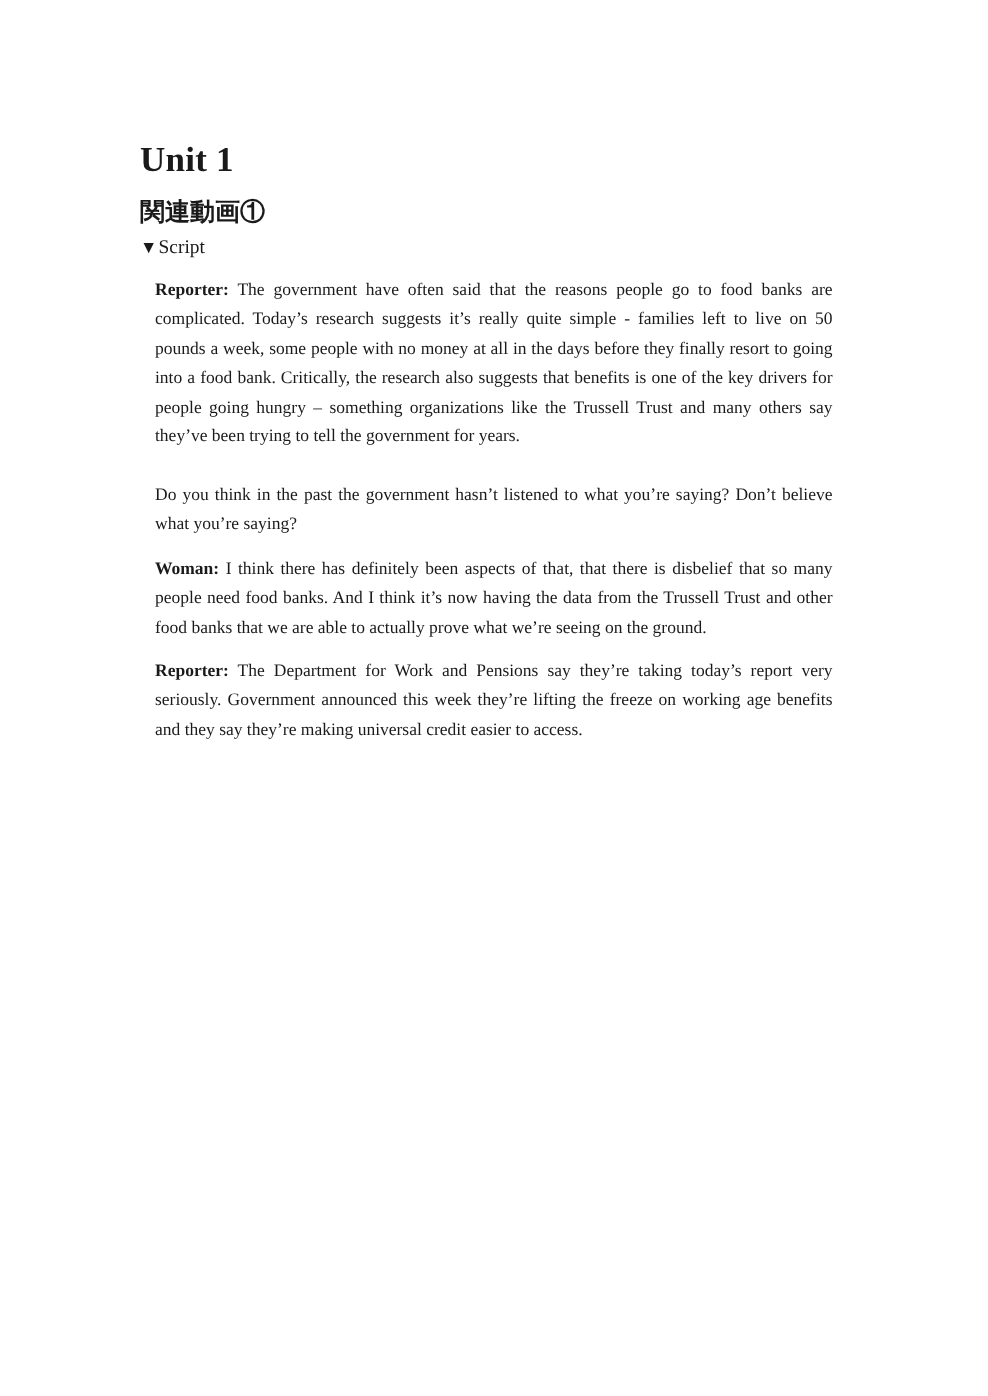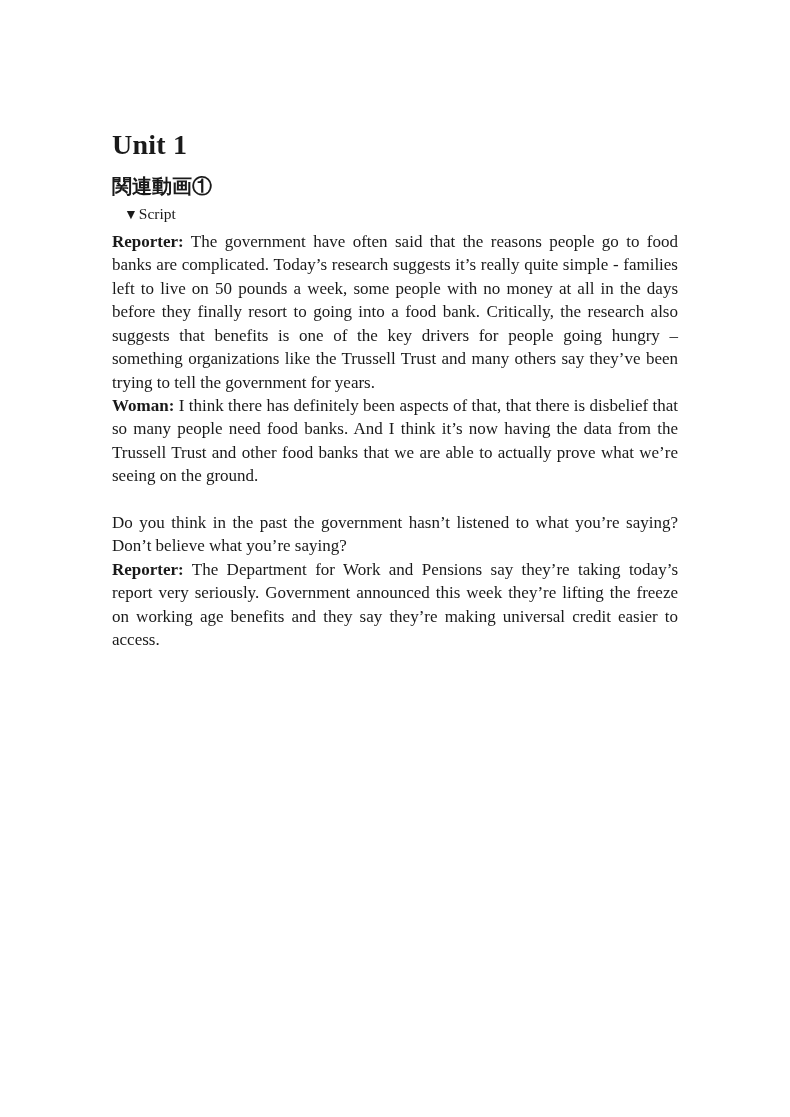--- a/index.html
+++ b/index.html
@@ -11,49 +11,49 @@
     position: relative;
     width: 790px;
     height: 1117px;
     background: #ffffff;
     overflow: hidden;
     font-family: "Liberation Serif", "DejaVu Serif", serif;
     color: #1a1a1a;
   }
   .content {
     position: absolute;
-    top: 128px;
+    top: 112px;
     left: 112px;
     width: 566px;
   }
   .doc-title {
     font-size: 28px;
     font-weight: bold;
     line-height: 1.2;
     margin: 0 0 11px 0;
     letter-spacing: 0.2px;
   }
   .subtitle {
     font-size: 20px;
     font-weight: bold;
     line-height: 1.35;
     margin: 0 0 3px 0;
   }
   .script-heading {
     font-size: 15.5px;
     line-height: 1.45;
-    margin: 0 0 5px 12px;
+    margin: 0 0 5px 0;
   }
   .script-heading .tri {
     font-size: 14px;
     margin-right: 1px;
   }
   .para {
-    margin: 0;
-    font-size: 17px;
+    margin: 12px;
+    font-size: 14px;
     line-height: 23.4px;
     text-align: justify;
     text-justify: inter-word;
   }
   .para.spaced {
     margin-top: 23.4px;
   }
   .para strong {
     font-weight: bold;
   }
@@ -70,27 +70,27 @@
 
     <div class="script-heading">
       <span class="tri">▼</span><span>Script</span>
     </div>
 
     <p class="para">
       <strong>Reporter:</strong>
       <span>The government have often said that the reasons people go to food banks are complicated. Today’s research suggests it’s really quite simple - families left to live on 50 pounds a week, some people with no money at all in the days before they finally resort to going into a food bank. Critically, the research also suggests that benefits is one of the key drivers for people going hungry – something organizations like the Trussell Trust and many others say they’ve been trying to tell the government for years.</span>
     </p>
 
+    <p class="para spaced">
+      <span>Do you think in the past the government hasn’t listened to what you’re saying? Don’t believe what you’re saying?</span>
+    </p>
+
     <p class="para">
       <strong>Woman:</strong>
       <span>I think there has definitely been aspects of that, that there is disbelief that so many people need food banks. And I think it’s now having the data from the Trussell Trust and other food banks that we are able to actually prove what we’re seeing on the ground.</span>
-    </p>
-
-    <p class="para spaced">
-      <span>Do you think in the past the government hasn’t listened to what you’re saying? Don’t believe what you’re saying?</span>
     </p>
 
     <p class="para">
       <strong>Reporter:</strong>
       <span>The Department for Work and Pensions say they’re taking today’s report very seriously. Government announced this week they’re lifting the freeze on working age benefits and they say they’re making universal credit easier to access.</span>
     </p>
 
   </div>
 </div>
 

